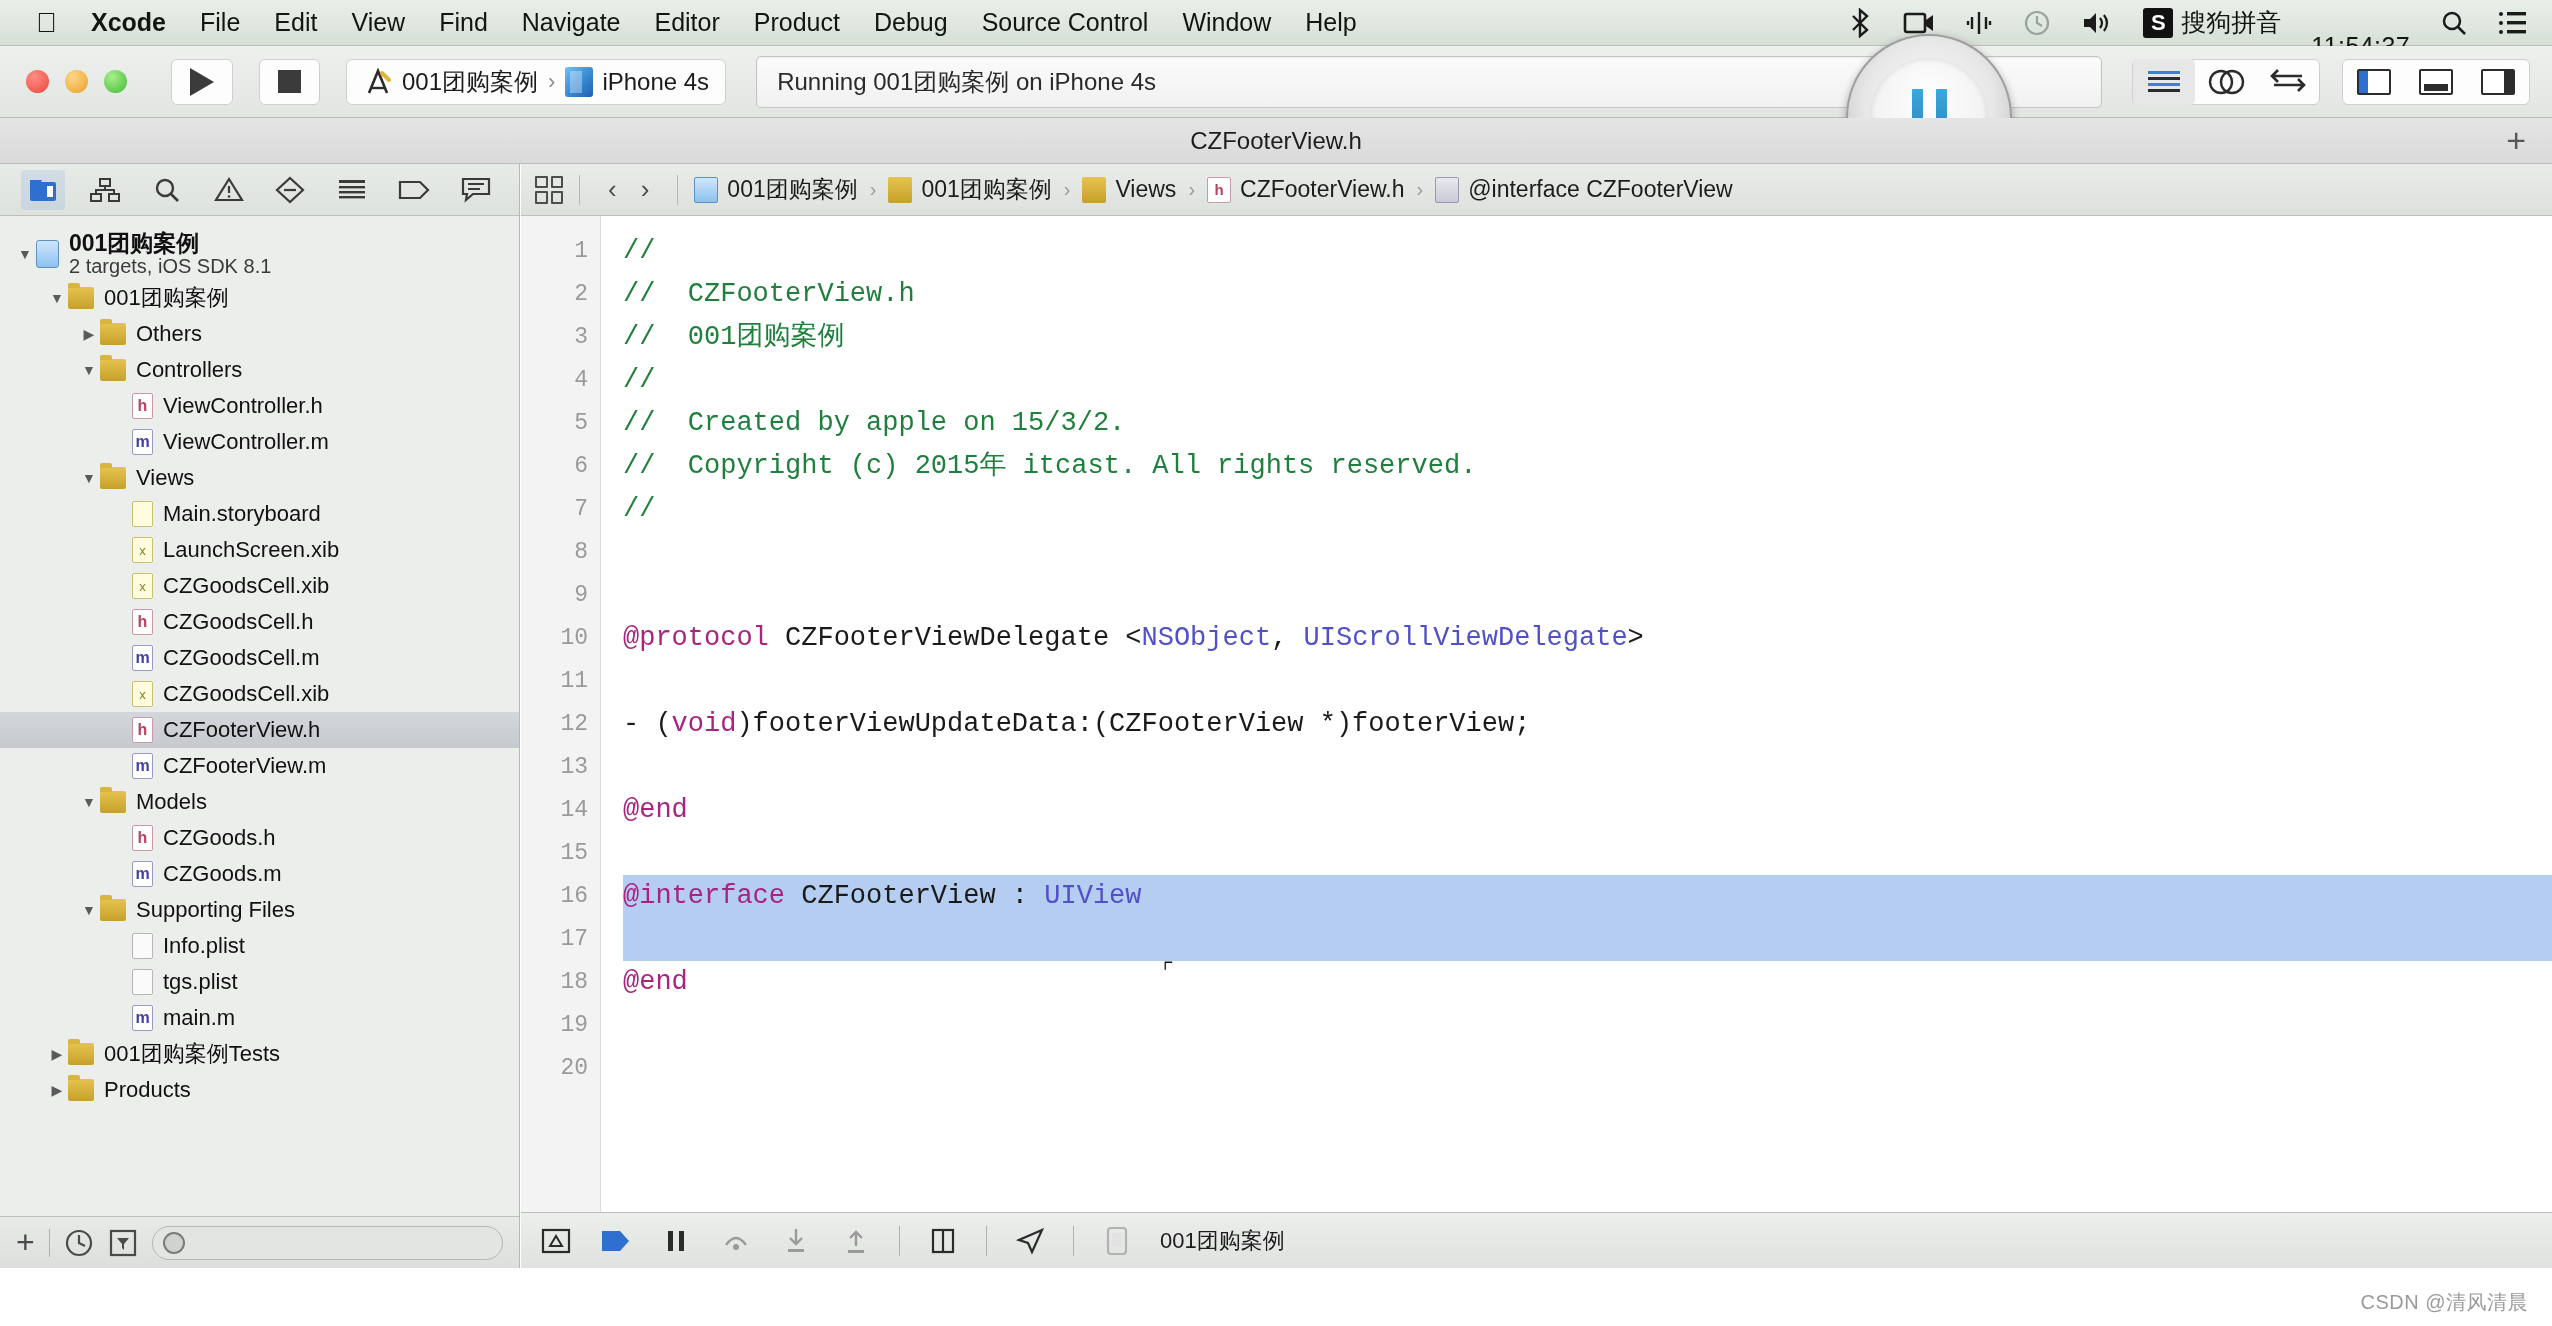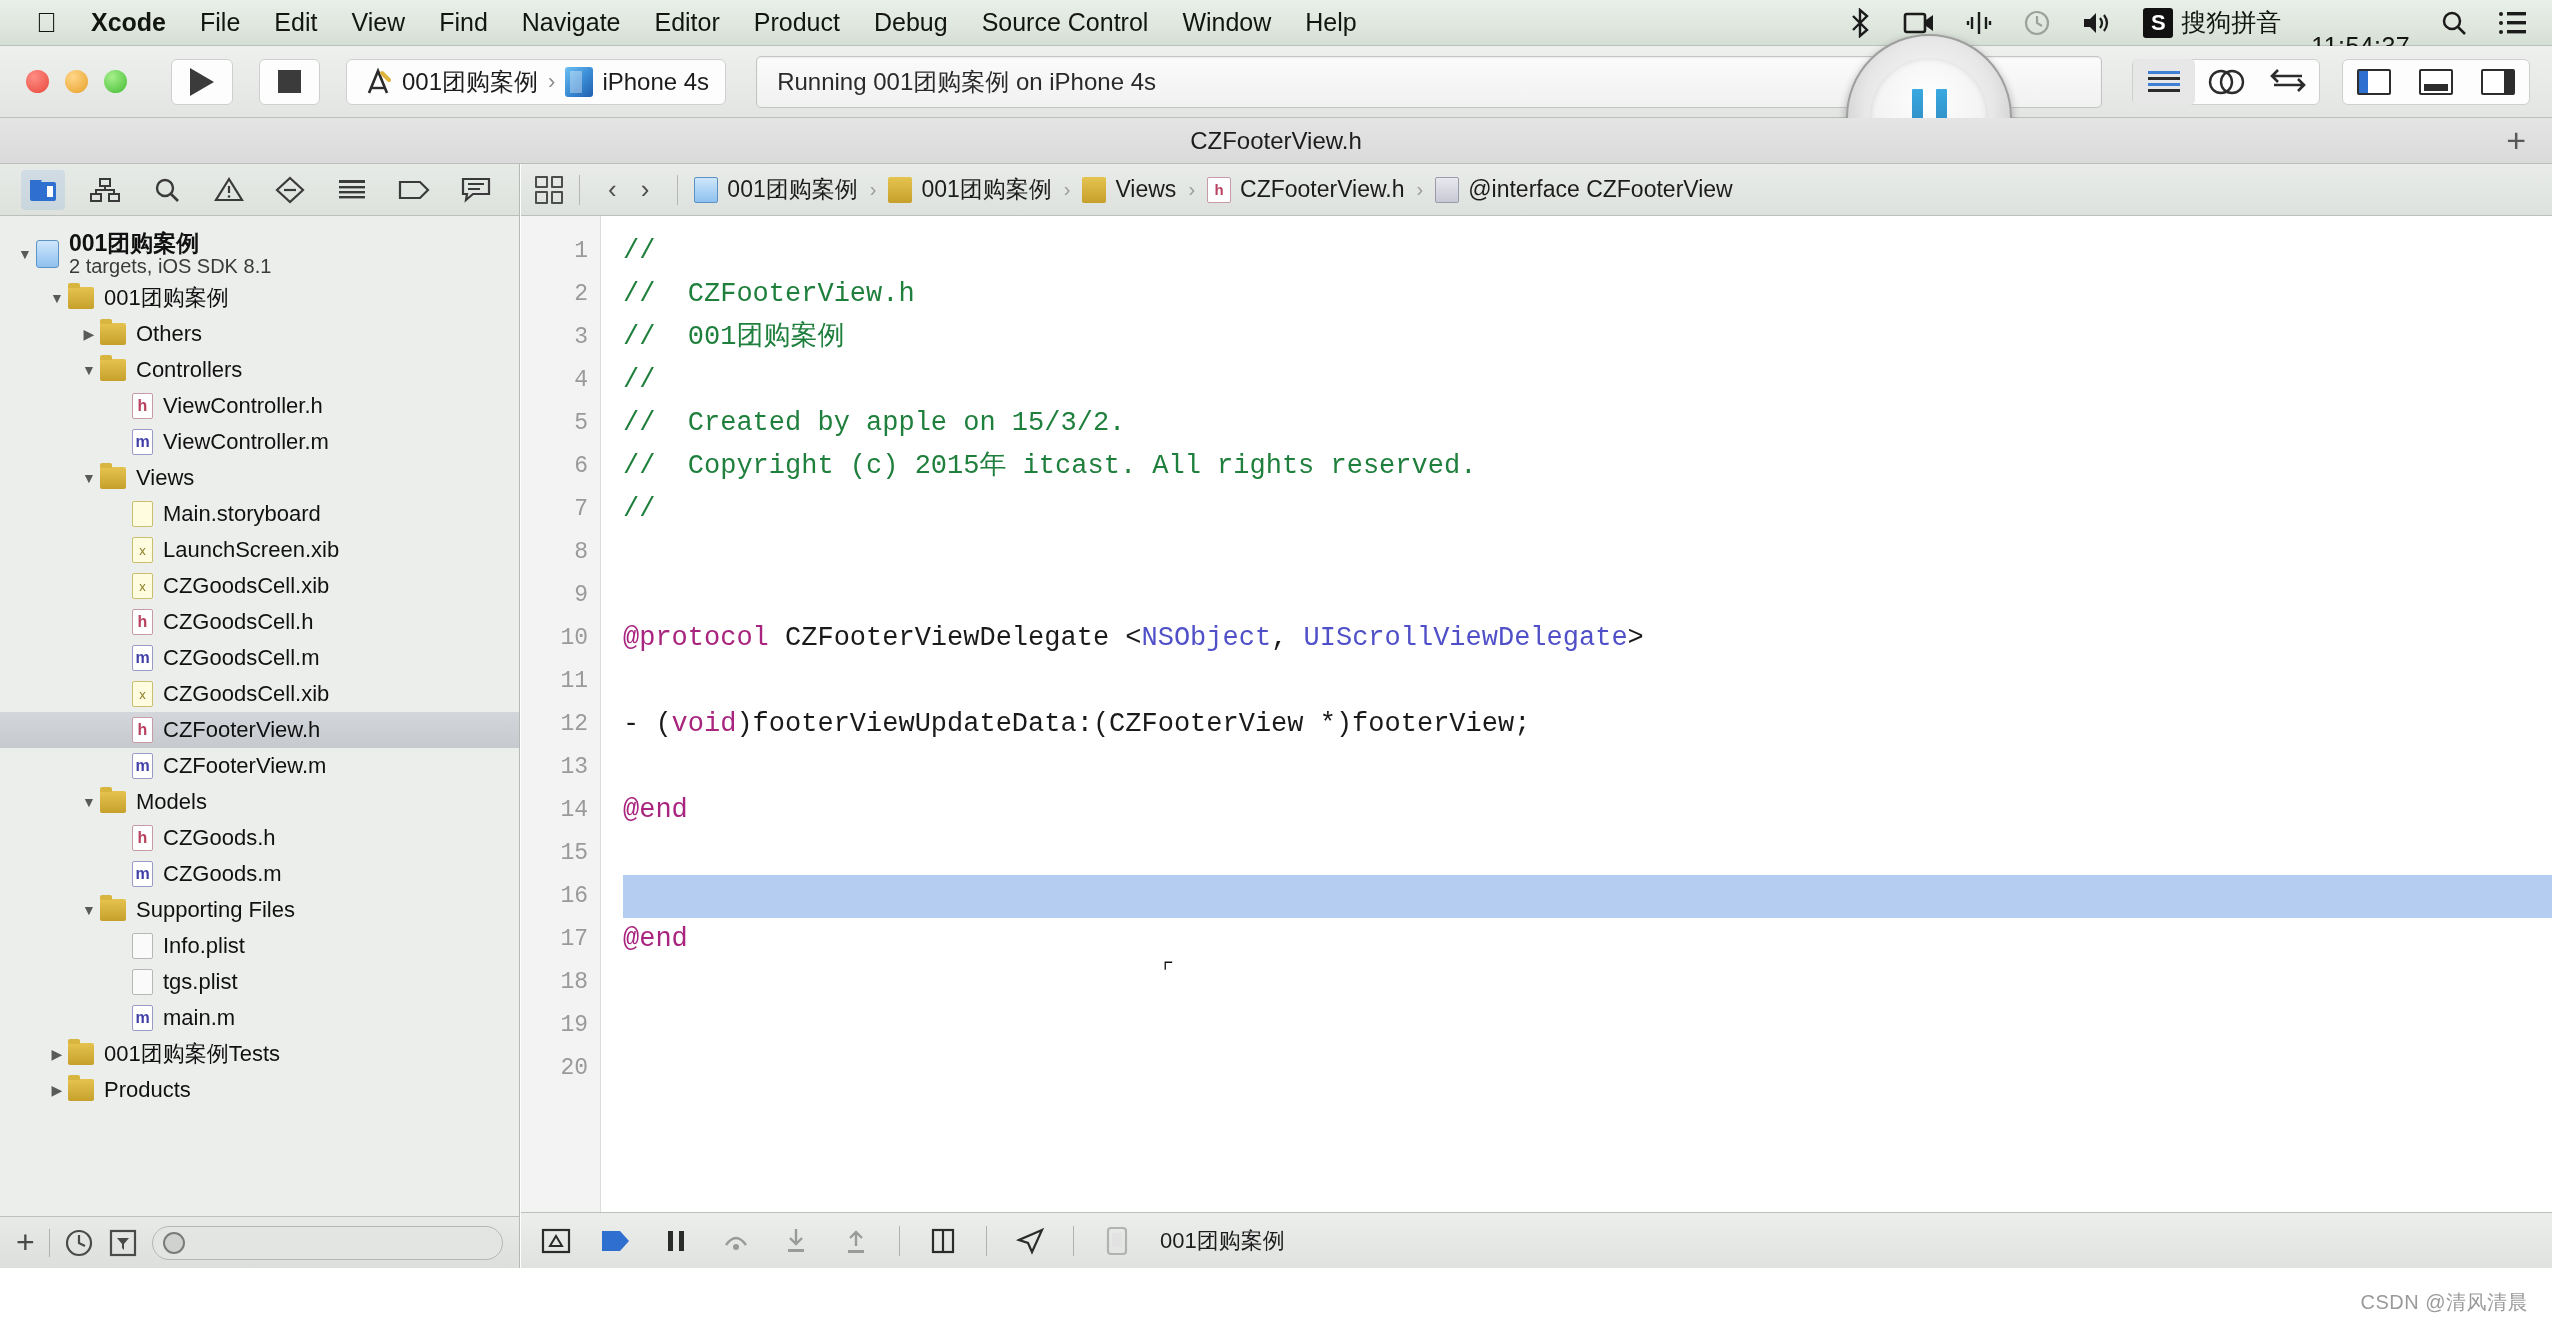--- a/index.html
+++ b/index.html
@@ -637,20 +637,21 @@
         <div class="cl cm">//</div>
         <div class="cl"></div>
 
         <div class="cl"></div>
         <div class="cl"><span class="kw">@protocol</span><span class="pl"> CZFooterViewDelegate &lt;</span><span class="typ">NSObject</span><span class="pl">, </span><span class="typ">UIScrollViewDelegate</span><span class="pl">&gt;</span></div>
         <div class="cl"></div>
         <div class="cl"><span class="pl">- (</span><span class="kw">void</span><span class="pl">)footerViewUpdateData:(CZFooterView *)footerView;</span></div>
         <div class="cl"></div>
         <div class="cl"><span class="kw">@end</span></div>
         <div class="cl"></div>
+        <div class="cl hl"><span class="kw">@interface</span><span class="pl"> CZFooterView : </span><span class="typ">UIView</span></div>
         <div class="cl hl"></div>
         <div class="cl hl-partial"><span class="kw">@end</span></div>
         <div class="cl"></div>
 
         <span class="mousecur">⌜</span>
       </div>
     </div>
 
     <div class="debugbar">
       <span class="dbg-i">

